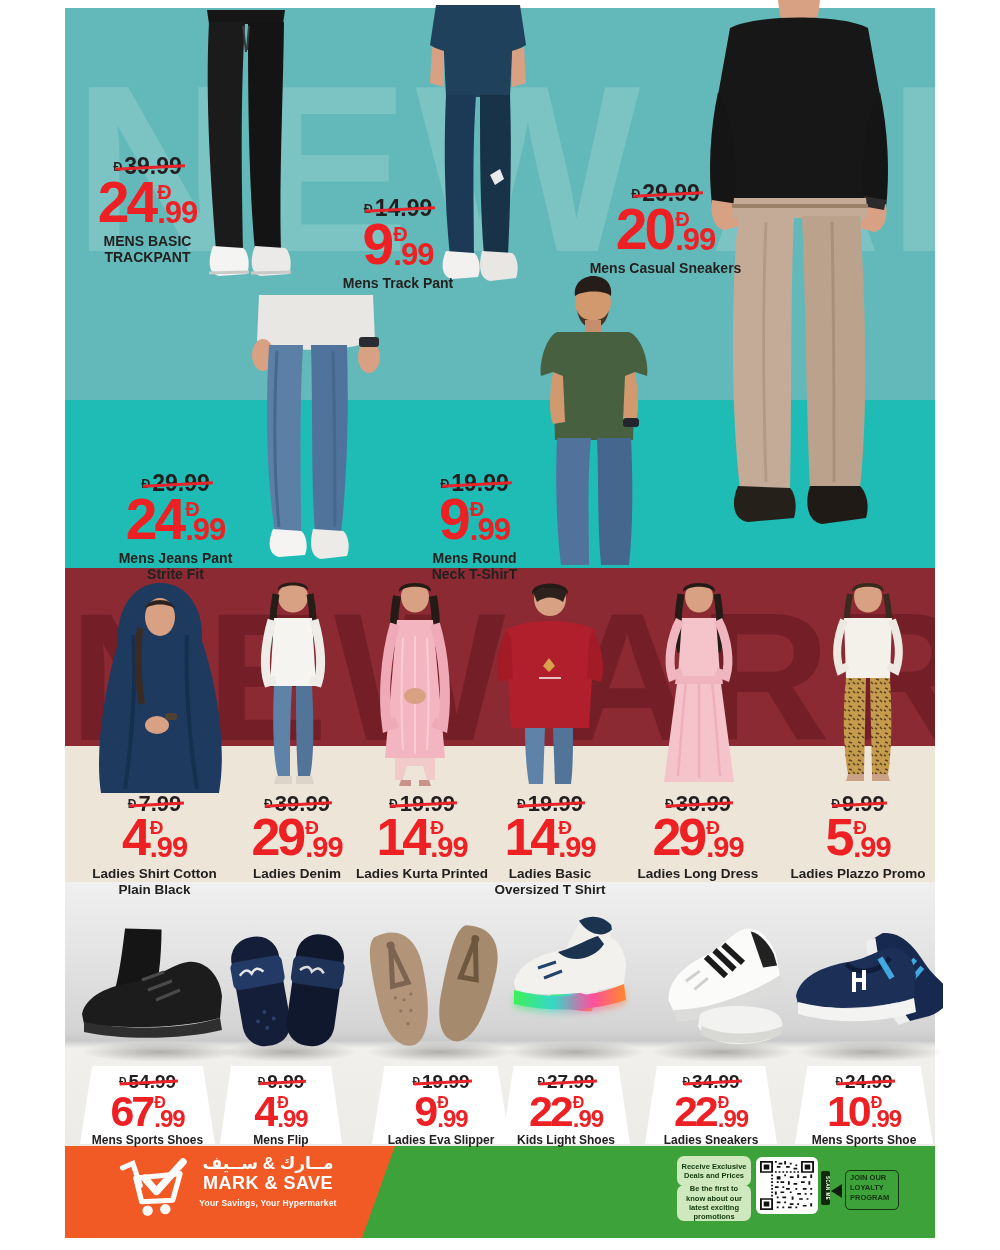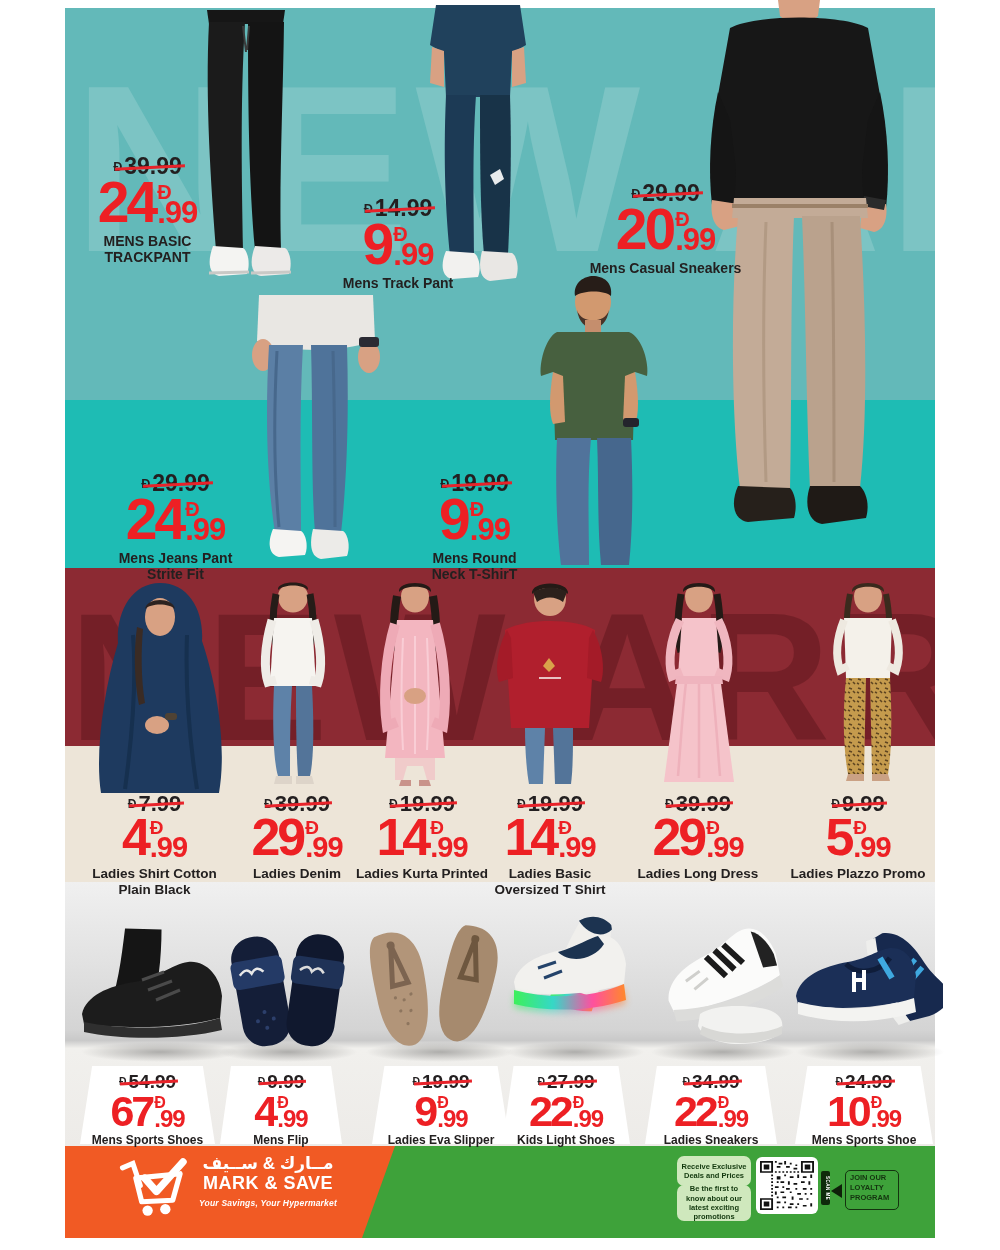--- a/index.html
+++ b/index.html
@@ -33,21 +33,21 @@
   .fig{position:absolute;z-index:3;}
   .tag{position:absolute;top:1066px;height:78px;background:#ffffff;z-index:4;
        clip-path:polygon(9% 0,91% 0,100% 100%,0 100%);}
   .shadow{position:absolute;height:20px;background:radial-gradient(ellipse at center,rgba(0,0,0,0.28),rgba(0,0,0,0) 70%);z-index:2;}
   
   .orange{position:absolute;left:0;top:0;width:330px;height:100%;background:#f15a24;
           clip-path:polygon(0 0,100% 0,calc(100% - 33px) 100%,0 100%);}
   .brand{position:absolute;left:128px;top:8px;width:150px;text-align:center;color:#ffffff;}
   .brand .ar{font-size:17px;font-weight:700;line-height:1.15;}
   .brand .en{font-size:18px;font-weight:800;letter-spacing:0.5px;line-height:1.1;}
-  .brand .tg{font-size:8.5px;font-weight:700;margin-top:5px;letter-spacing:0.2px;font-style:italic;}
+  .brand .tg{font-size:8.5px;font-weight:700;margin-top:5px;letter-spacing:0.2px;}
   .cartbox{position:absolute;left:52px;top:10px;width:76px;height:62px;}
   .werewards{position:absolute;left:330px;top:14px;width:235px;text-align:center;color:#161616;
              font-family:"Liberation Serif","DejaVu Serif",serif;font-weight:700;font-size:44px;line-height:1;}
   .werewards .sp{font-size:17px;vertical-align:22px;margin-left:1px;font-family:"DejaVu Sans",sans-serif;}
   .pill{position:absolute;left:612px;width:74px;background:#cfe8bd;border-radius:7px;color:#12380e;
         font-size:7.5px;font-weight:700;text-align:center;display:flex;align-items:center;justify-content:center;line-height:1.25;padding:2px 3px;box-sizing:border-box;}
   .pill1{top:10px;height:30px;} .pill2{top:39px;height:36px;}
   .qrbox{position:absolute;left:691px;top:11px;width:62px;height:57px;background:#ffffff;border-radius:6px;padding:4px;box-sizing:border-box;}
   .scantag{position:absolute;left:756px;top:25px;width:9px;height:34px;background:#0e2a0b;border-radius:2px;
            color:#ffffff;font-size:4.5px;font-weight:700;writing-mode:vertical-rl;text-align:center;letter-spacing:0.5px;}

